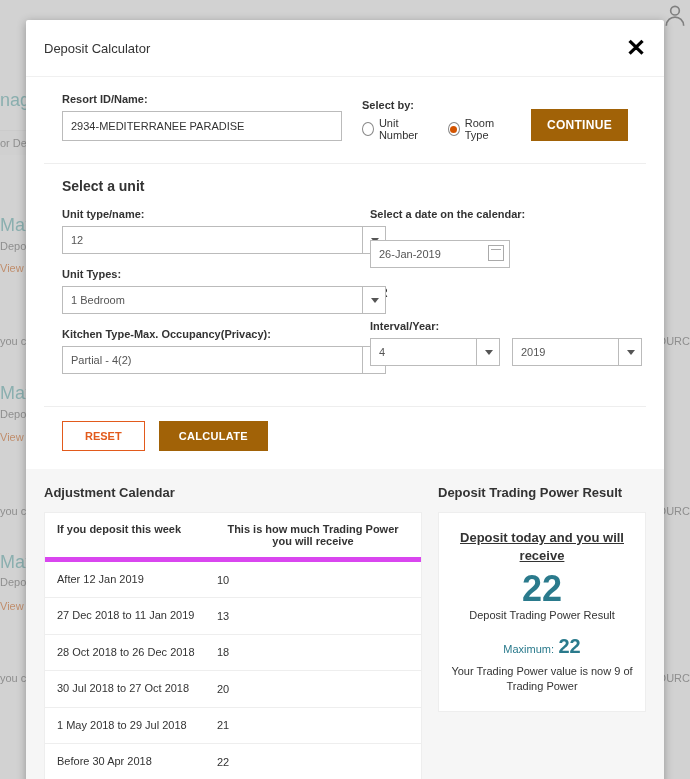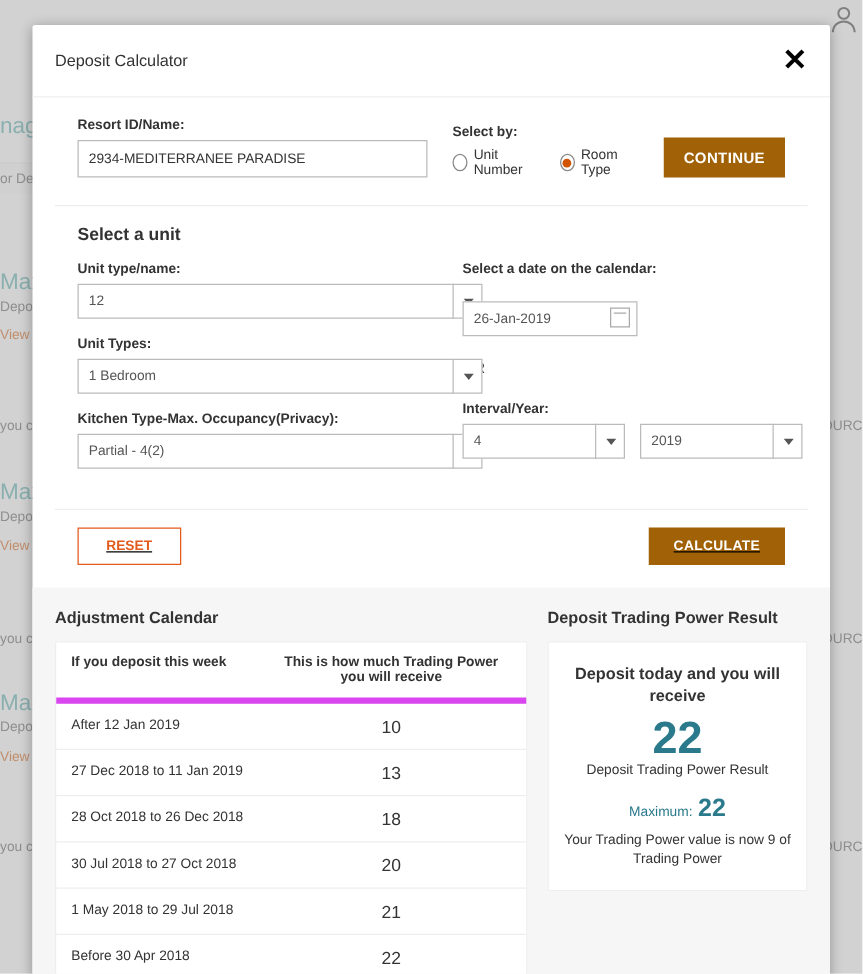--- a/index.html
+++ b/index.html
@@ -34,37 +34,37 @@
 .select-caret { position: absolute; right: 0; top: 0; width: 24px; height: 28px; border-left: 1px solid #bbb; display: flex; align-items: center; justify-content: center; }
 .caret-down { width: 0; height: 0; border-left: 4px solid transparent; border-right: 4px solid transparent; border-top: 5px solid #555; }
 .field-group { margin-bottom: 14px; }
 .date-input-wrap { position: relative; width: 140px; margin-top: 20px; }
 .date-input { width: 140px; height: 28px; border: 1px solid #bbb; padding: 0 8px; font-size: 11px; color: #555; }
 .cal-icon { position: absolute; right: 6px; top: 5px; width: 16px; height: 16px; border: 1px solid #aaa; }
 .cal-icon::before { content: ''; position: absolute; top: 3px; left: 2px; right: 2px; height: 1px; background: #aaa; }
 .or-text { font-size: 12px; color: #333; margin: 18px 0 20px 0; }
 .interval-row { display: flex; gap: 12px; }
 .select-sm { width: 130px; }
-.actions { display: flex; justify-content: space-between; gap: 14px; padding: 14px 18px 18px 18px; margin: 0 18px; border-top: 1px solid #eee; text-decoration: underline; }
+.actions { display: flex; justify-content: flex-start; gap: 14px; padding: 14px 18px 18px 18px; margin: 0 18px; border-top: 1px solid #eee; }
 .btn-outline { background: #fff; color: #e25a1c; border: 1px solid #e25a1c; height: 30px; padding: 0 22px; font-size: 11px; font-weight: bold; cursor: pointer; }
 .btn-calc { height: 30px; padding: 0 20px; font-size: 11px; }
 .results-area { background: #f6f6f6; padding: 16px 18px 18px 18px; display: flex; gap: 16px; }
 .result-left { width: 378px; }
 .result-right { flex: 1; }
 .result-title { font-size: 13px; font-weight: bold; color: #333; margin-bottom: 12px; }
 .table { background: #fff; border: 1px solid #eee; }
 .table-header { display: flex; padding: 10px 12px; border-bottom: 5px solid #d946ef; }
 .th-left { width: 160px; font-size: 11px; font-weight: bold; color: #333; }
 .th-right { flex: 1; font-size: 11px; font-weight: bold; color: #333; text-align: center; }
 .table-row { display: flex; padding: 10px 12px; border-bottom: 1px solid #eee; align-items: center; }
 .table-row:last-child { border-bottom: none; }
 .td-left { width: 160px; font-size: 11px; color: #333; line-height: 1.4; }
-.td-right { flex: 1; font-size: 14px; color: #333; text-align: center; }
+.td-right { flex: 1; font-size: 11px; color: #333; text-align: left; }
 .result-box { background: #fff; border: 1px solid #eee; padding: 16px 10px; text-align: center; }
-.rb-heading { font-size: 13px; font-weight: bold; color: #333; line-height: 1.4; margin-bottom: 4px; }
+.rb-heading { font-size: 13px; font-weight: bold; color: #333; line-height: 1.4; margin-bottom: 4px; text-decoration: underline; }
 .rb-big { font-size: 36px; font-weight: bold; color: #2a7a8c; line-height: 1.1; }
 .rb-sub { font-size: 11px; color: #333; margin-bottom: 14px; }
 .rb-max-label { font-size: 11px; color: #2a7a8c; }
 .rb-max-val { font-size: 20px; font-weight: bold; color: #2a7a8c; }
 .rb-text { font-size: 11px; color: #333; margin-top: 6px; line-height: 1.4; }
 .rb-link { font-size: 11px; color: #e25a1c; font-weight: bold; margin-top: 6px; cursor: pointer; }
 .avatar-icon { position: absolute; top: 2px; right: 2px; width: 26px; height: 26px; }
 .avatar-icon svg { width: 26px; height: 26px; }
 </style>
 </head>

